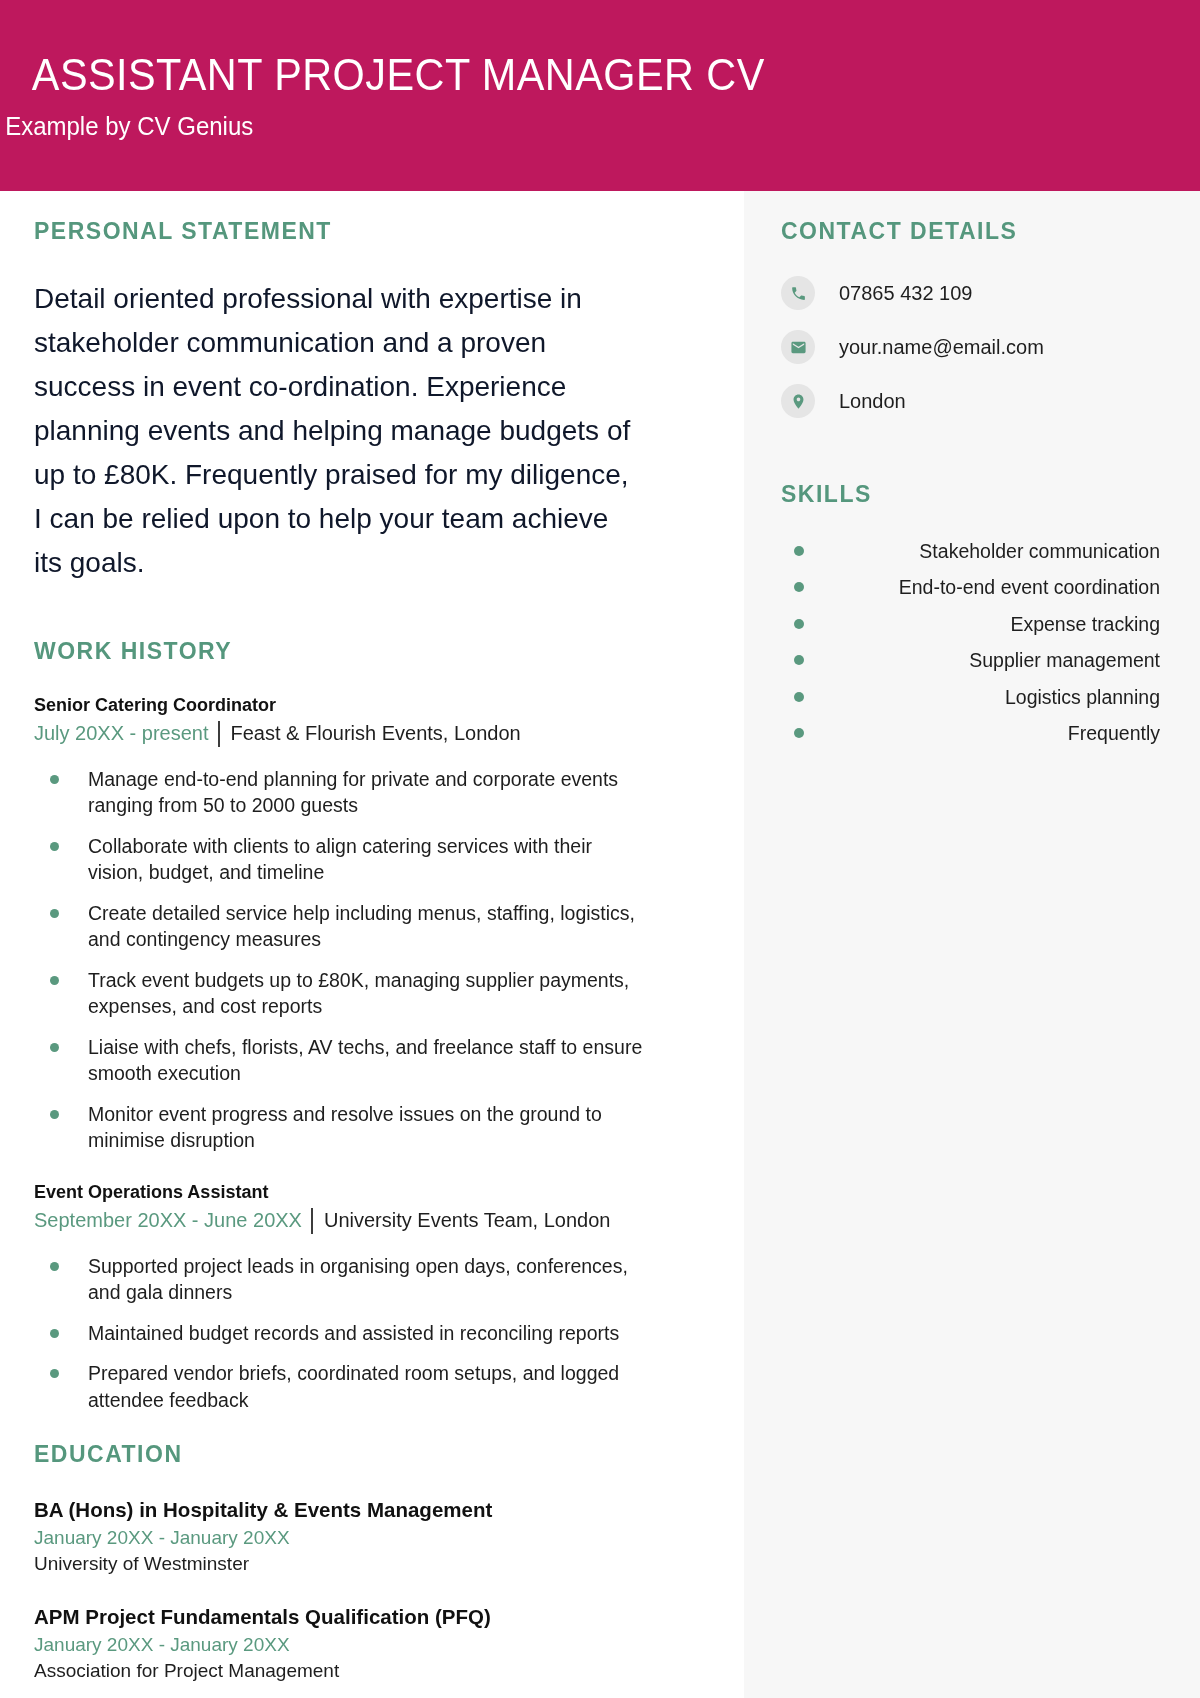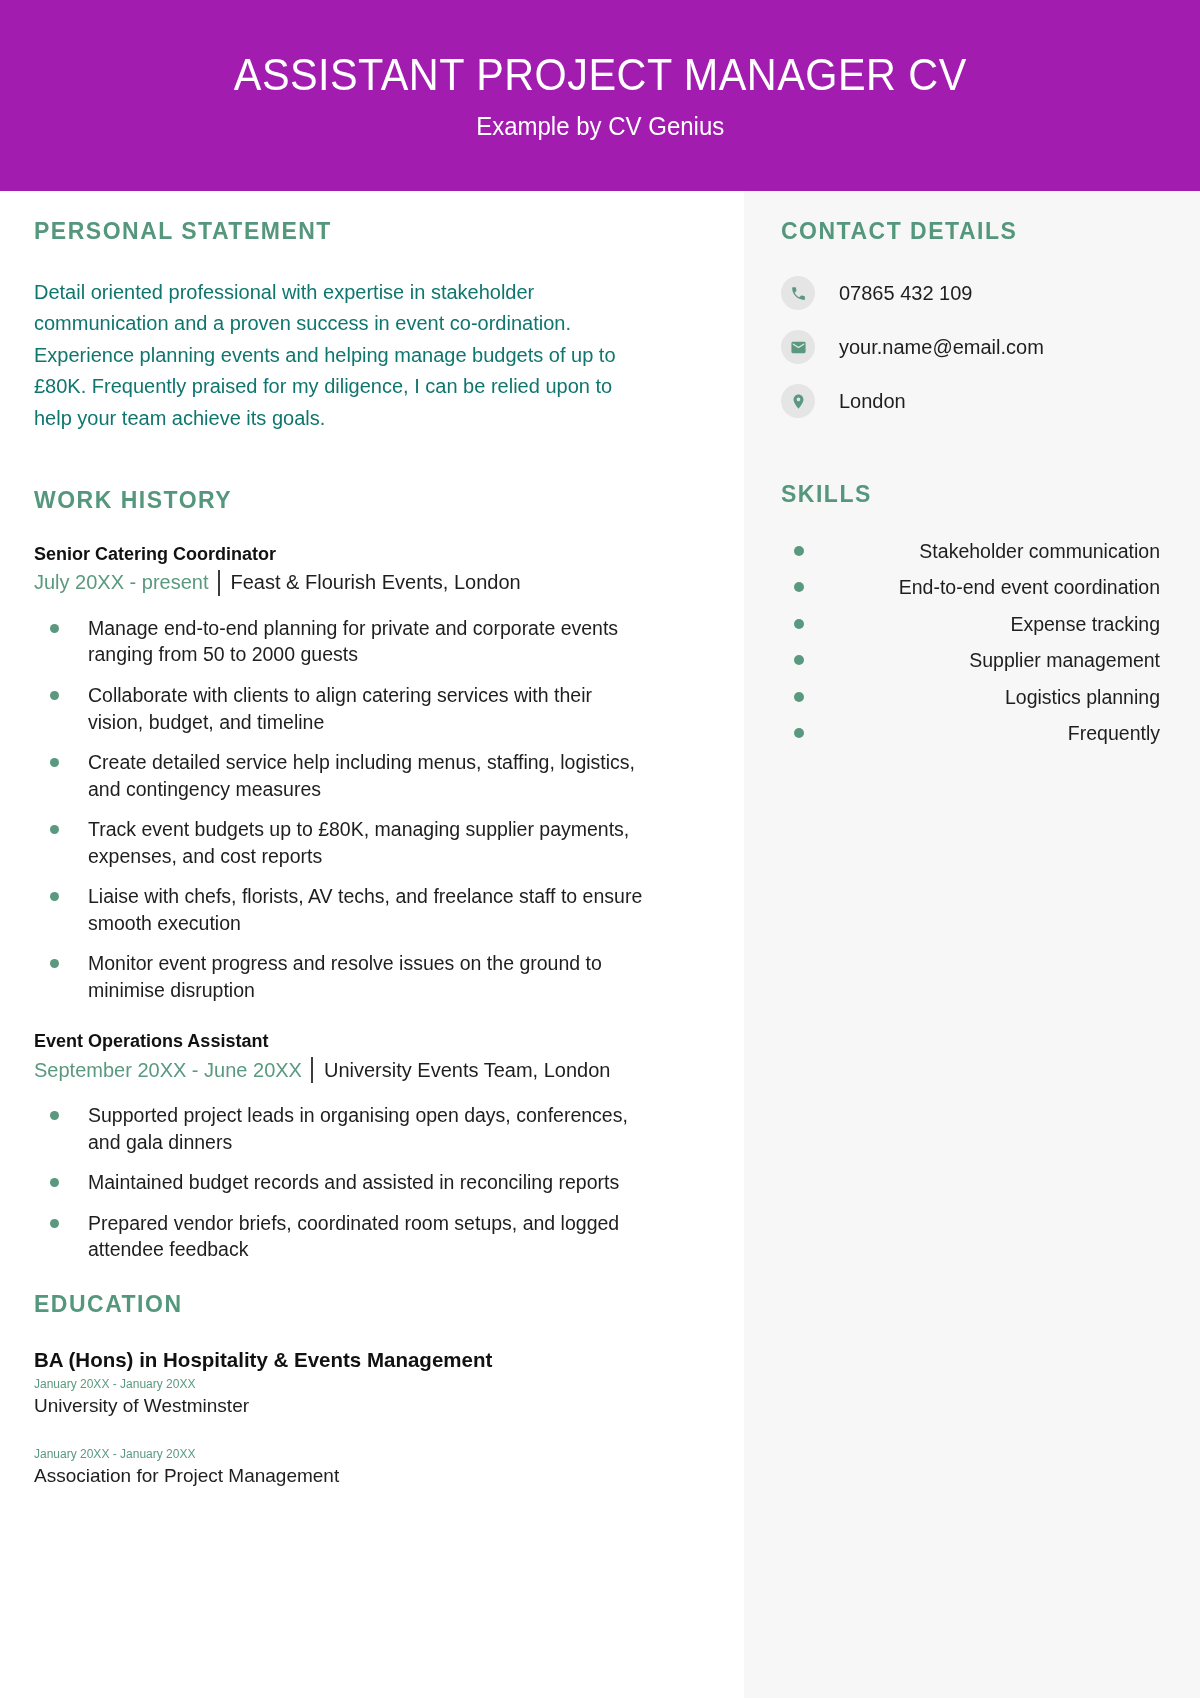--- a/index.html
+++ b/index.html
@@ -12,25 +12,25 @@
     margin: 0 auto;
     background: #ffffff;
     display: flex;
     flex-direction: column;
     overflow: hidden;
   }
 
   
   .header {
     height: 191px;
-    background: #a21caf;
+    background: #be185d;
     color: #ffffff;
     display: flex;
     flex-direction: column;
-    align-items: center;
+    align-items: flex-start;
     justify-content: center;
     flex-shrink: 0;
   }
   .header-title {
     font-size: 45px;
     font-weight: 400;
     letter-spacing: 0.5px;
     transform: scaleX(0.92);
     white-space: nowrap;
     line-height: 1.1;
@@ -62,23 +62,23 @@
   .section-heading {
     color: #55977d;
     font-size: 23px;
     font-weight: 700;
     letter-spacing: 1.5px;
   }
 
   
   .statement-body {
     margin-top: 32px;
-    font-size: 20px;
+    font-size: 28px;
     line-height: 1.57;
-    color: #0f766e;
+    color: #0f172a;
     max-width: 608px;
   }
 
   
   .work-section { margin-top: 53px; }
   .job { margin-top: 30px; }
   .job + .job { margin-top: 28px; }
   .job-title {
     font-size: 18px;
     font-weight: 700;
@@ -129,21 +129,21 @@
   
   .education-section { margin-top: 28px; }
   .edu-entry { margin-top: 30px; }
   .edu-degree {
     font-size: 20.5px;
     font-weight: 700;
     color: #111111;
   }
   .edu-dates {
     margin-top: 5px;
-    font-size: 12px;
+    font-size: 19px;
     color: #5a997f;
   }
   .edu-school {
     margin-top: 4px;
     font-size: 19px;
     color: #1e1e1e;
   }
 
   
   .contact-list { margin-top: 31px; }
@@ -253,20 +253,21 @@
       <div class="education-section">
         <div class="section-heading">EDUCATION</div>
 
         <div class="edu-entry">
           <div class="edu-degree">BA (Hons) in Hospitality &amp; Events Management</div>
           <div class="edu-dates">January 20XX - January 20XX</div>
           <div class="edu-school">University of Westminster</div>
         </div>
 
         <div class="edu-entry">
+          <div class="edu-degree">APM Project Fundamentals Qualification (PFQ)</div>
           <div class="edu-dates">January 20XX - January 20XX</div>
           <div class="edu-school">Association for Project Management</div>
         </div>
       </div>
 
     </div>
 
     <div class="sidebar">
 
       <div class="contact-section">

